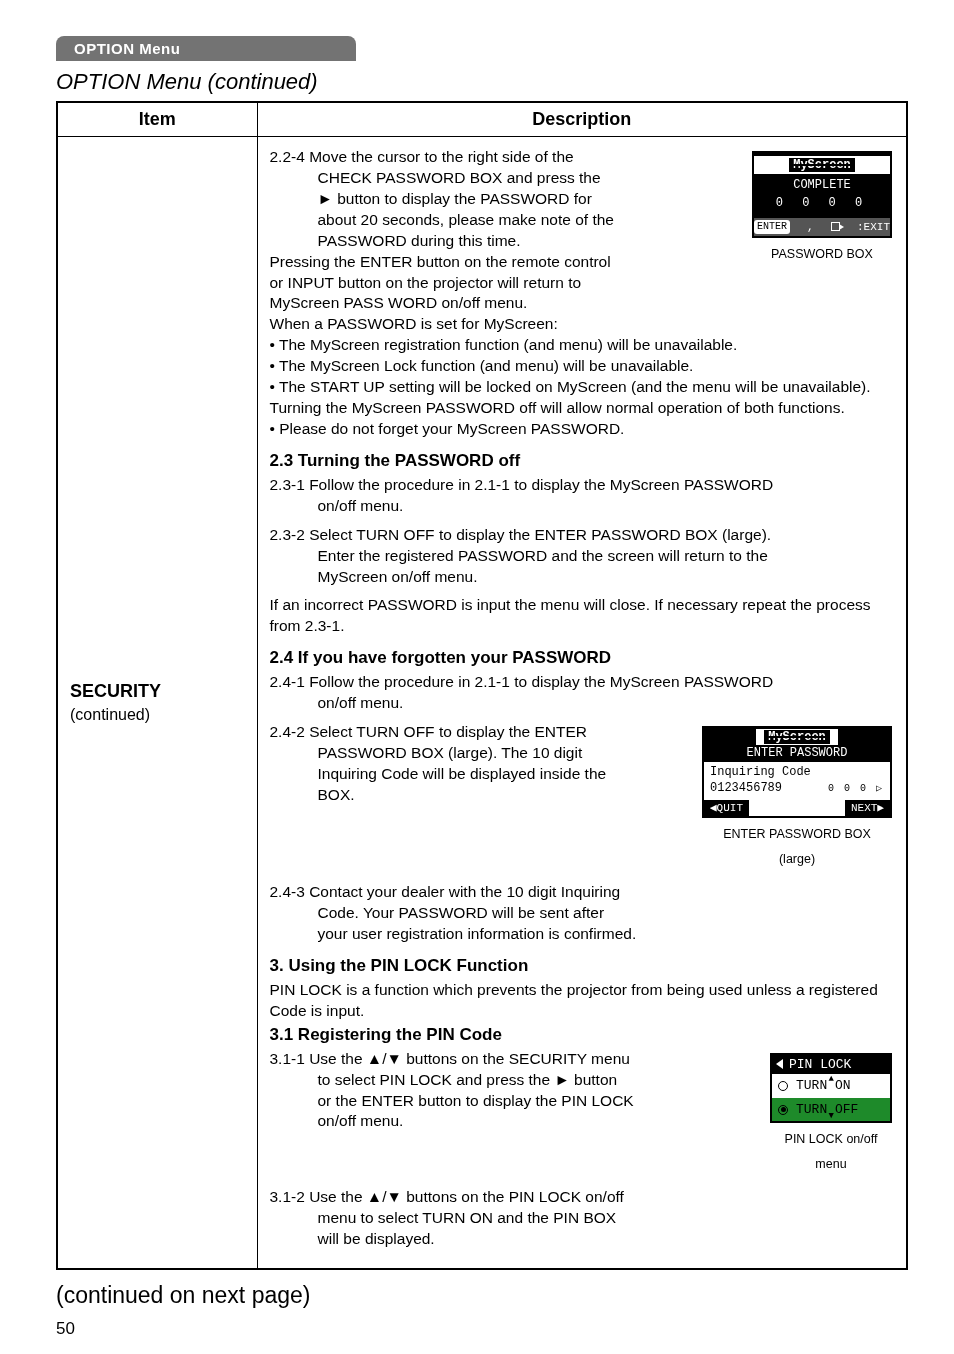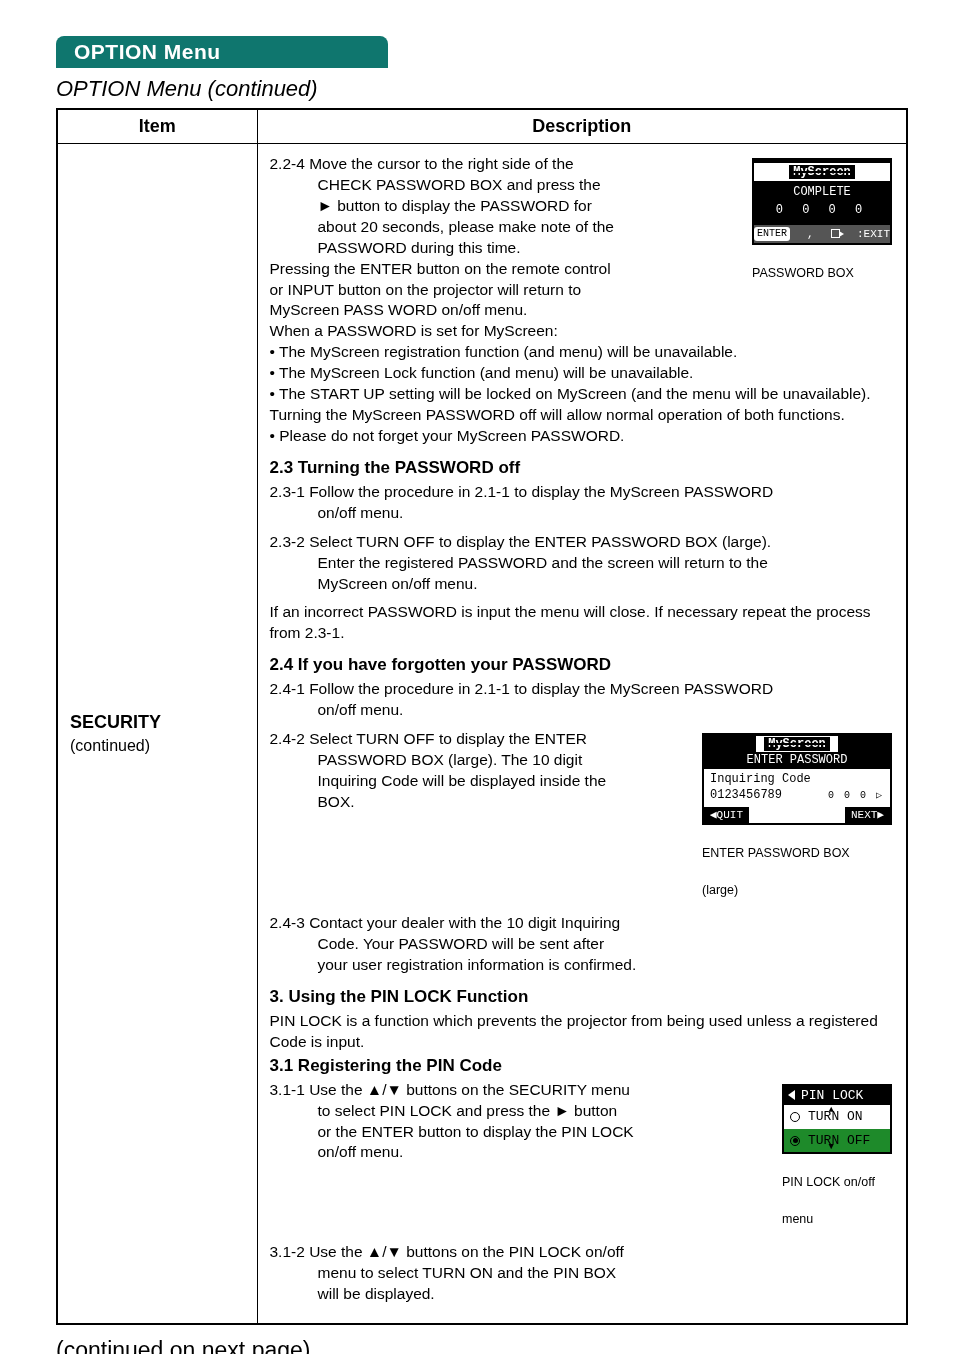--- a/index.html
+++ b/index.html
@@ -1,18 +1,18 @@
 <!DOCTYPE html>
 <html><head>
 <meta charset="utf-8">
 <style>
   * { box-sizing: border-box; margin: 0; padding: 0; }
   body { font-family: Arial, Helvetica, sans-serif; background: #fff; color: #000; width: 954px; }
   .page { padding: 36px 46px 20px 56px; }
-  .tab { background: #0f766e; color: #fff; font-weight: bold; font-size: 21px; padding: 4px 14px 4px 18px; border-radius: 8px 8px 0 0; display: inline-block; width: 332px; letter-spacing: 0.5px; }
+  .tab { background: #737373; color: #fff; font-weight: bold; font-size: 15px; padding: 4px 14px 4px 18px; border-radius: 8px 8px 0 0; display: inline-block; width: 300px; letter-spacing: 0.5px; }
   .section-title { font-family: Arial, sans-serif; font-weight: normal; font-style: italic; font-size: 22px; margin: 8px 0 6px 0; }
   table.main { width: 100%; border-collapse: collapse; border: 2px solid #000; }
   table.main th { border: 1px solid #000; padding: 6px; font-size: 18px; font-weight: bold; text-align: center; }
   table.main td { border: 1px solid #000; padding: 10px 12px; vertical-align: top; font-size: 15.5px; line-height: 1.35; }
   .col-item { width: 200px; text-align: left; vertical-align: middle !important; }
   .item-name { font-weight: bold; font-size: 18px; }
   .item-sub { font-size: 16px; }
   .heading3 { font-weight: bold; font-size: 17px; margin-top: 10px; margin-bottom: 2px; }
   .heading4 { font-weight: bold; font-size: 17px; margin-top: 10px; margin-bottom: 2px; }
   .para { margin-bottom: 8px; }
@@ -25,33 +25,33 @@
 
   .pwbox { border: 2px solid #000; background: #000; color: #fff; font-family: "Courier New", monospace; font-size: 12px; width: 140px; text-align: center; padding: 3px 0 0 0; }
   .pwbox .line1 { background: #fff; color: #000; text-decoration: line-through; text-decoration-thickness: 2px; padding: 1px 0; font-weight: bold; }
   .pwbox .line1 span { background: #000; color: #fff; padding: 0 4px; }
   .pwbox .line2 { padding: 3px 0 0 0; }
   .pwbox .line3 { letter-spacing: 6px; padding: 2px 0 6px 0; }
   .pwbox .line4 { background: #555; color: #fff; font-size: 11px; padding: 2px 0; display:flex; align-items:center; justify-content:center; gap:17px;}
   .pwbox .pill { background:#fff; color:#000; border-radius: 3px; padding: 0 3px; font-size: 10px; }
   .pwbox .exit-icon { display:inline-block; width:12px; height:9px; border:1px solid #fff; position:relative; }
   .pwbox .exit-icon::after { content:''; position:absolute; right:-5px; top:1px; border-left:5px solid #fff; border-top:3px solid transparent; border-bottom:3px solid transparent; }
-  .osd-cap { text-align: left; font-size: 12.5px; margin-top: 20px; color:#000; }
+  .osd-cap { text-align: center; font-size: 12.5px; margin-top: 8px; color:#000; }
 
   .inqbox { border: 2px solid #000; width: 190px; font-family: "Courier New", monospace; font-size: 12px; }
   .inqbox .hdr { background: #000; color: #fff; text-align: center; padding: 1px 0; display:flex; flex-direction:column; align-items:center;}
   .inqbox .hdr .line1 { background: #fff; color: #000; text-decoration: line-through; text-decoration-thickness: 2px; font-weight: bold; padding: 0 8px; }
   .inqbox .hdr .line1 span { background:#000; color:#fff; padding:0 4px;}
   .inqbox .body { background: #fff; color: #000; padding: 3px 6px; line-height: 1.3; }
   .inqbox .body .row { display:flex; justify-content:space-between; align-items:center;}
   .inqbox .body .cursor { font-size:10px; letter-spacing:2px; }
   .inqbox .ftr { display:flex; justify-content:space-between; font-size: 11px; gap: 16px; }
   .inqbox .ftr span { background:#000; color:#fff; padding:1px 6px; }
 
-  .pinbox { border: 2px solid #000; width: 110px; font-family: "Courier New", monospace; font-size: 13px; }
+  .pinbox { border: 2px solid #000; width: 122px; font-family: "Courier New", monospace; font-size: 13px; }
   .pinbox .hdr { background: #000; color: #fff; padding: 1px 4px; display:flex; align-items:center; gap:6px; }
   .pinbox .hdr .tri-l { display:inline-block; border-right:7px solid #fff; border-top:5px solid transparent; border-bottom:5px solid transparent; }
   .pinbox .opt { background: #fff; color: #000; padding: 3px 6px; display:flex; align-items:center; gap:8px; position:relative;}
   .pinbox .opt.sel { background: #1e8a2a; color: #000; }
   .pinbox .radio { display:inline-block; width:10px; height:10px; border:1.5px solid #000; border-radius:50%; position:relative;}
   .pinbox .radio.filled::after { content:''; position:absolute; inset:1.5px; background:#000; border-radius:50%;}
   .pinbox .arrow-up, .pinbox .arrow-dn { position:absolute; right:56px; font-size:9px; color:#000; }
   .pinbox .arrow-up { top:-1px; } .pinbox .arrow-dn { bottom:-1px; }
 
   .clearfix::after { content:""; display:table; clear:both; }

